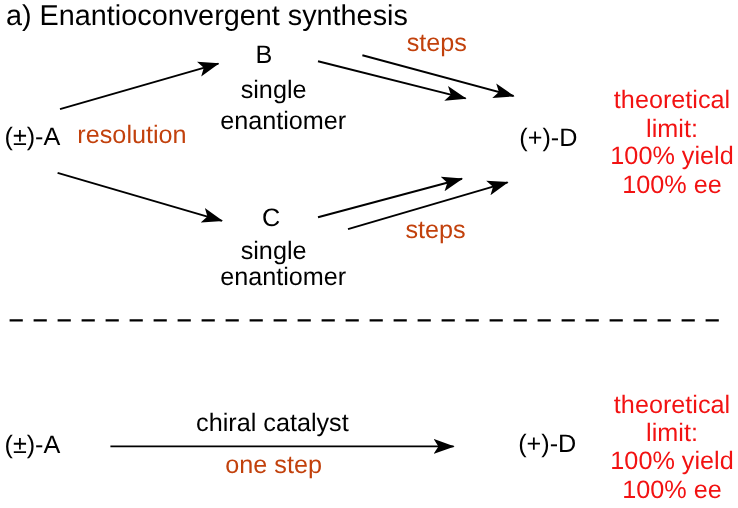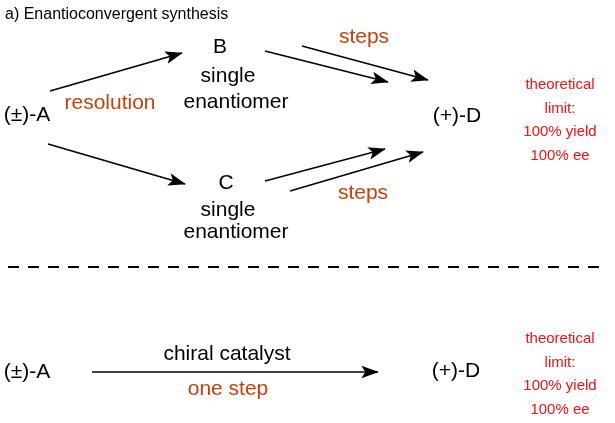--- a/index.html
+++ b/index.html
@@ -27,29 +27,29 @@
     position: absolute;
     transform: translate(-50%, -50%);
     white-space: nowrap;
     font-size: 21px;
     line-height: 1.1;
   }
   .ttl {
     position: absolute;
     transform: translateY(-50%);
     white-space: nowrap;
-    font-size: 16px;
+    font-size: 24px;
   }
   .blue { color: #c2410c; }
   .red  { color: #f21212; }
   .note {
     position: absolute;
     transform: translate(-50%, -50%);
     text-align: center;
-    font-size: 15px;
+    font-size: 21px;
     white-space: nowrap;
   }
   .note span {
     display: block;
     line-height: 23.6px;
   }
 </style>
 </head>
 <body>
 
@@ -73,21 +73,21 @@
 
     <line x1="8" y1="267" x2="608" y2="267" stroke="#000" stroke-width="1.8" stroke-dasharray="11,9"></line>
 
     <line x1="92" y1="372" x2="378" y2="372" stroke="#000" stroke-width="1.6" marker-end="url(#ah)"></line>
   </svg>
 
   <div class="ttl" style="left:5px; top:14px;">a) Enantioconvergent synthesis</div>
 
   <div class="lbl" style="left:27px; top:114px;">(±)-A</div>
 
-  <div class="lbl blue" style="left:110px; top:102px;">resolution</div>
+  <div class="lbl blue" style="left:110px; top:113px;">resolution</div>
 
   <div class="lbl" style="left:220px; top:46px;">B</div>
   <div class="lbl" style="left:228px; top:75px;">single</div>
   <div class="lbl" style="left:236px; top:101px;">enantiomer</div>
 
   <div class="lbl blue" style="left:364px; top:36px;">steps</div>
 
   <div class="lbl" style="left:226px; top:182px;">C</div>
   <div class="lbl" style="left:228px; top:209px;">single</div>
   <div class="lbl" style="left:236px; top:231px;">enantiomer</div>

